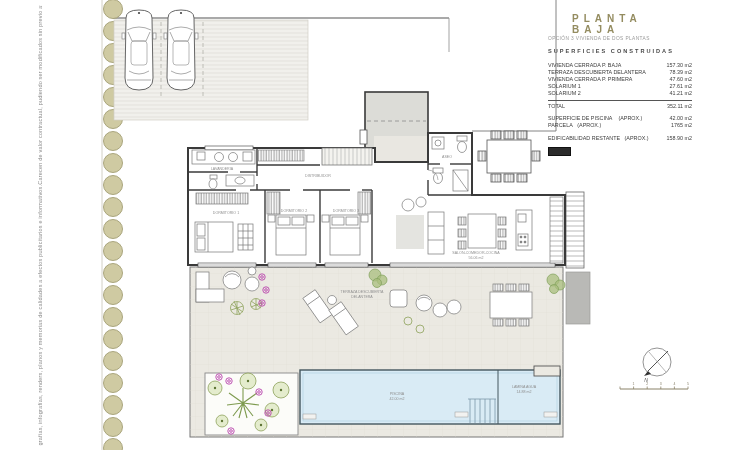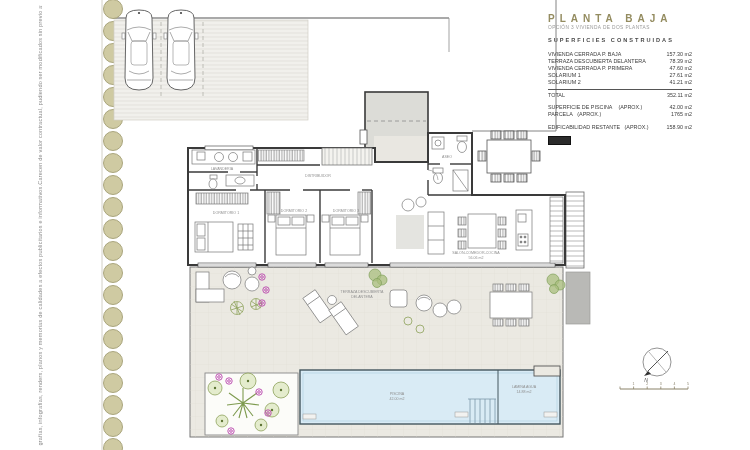--- a/index.html
+++ b/index.html
@@ -4,21 +4,21 @@
 <style>
   html,body{margin:0;padding:0;background:#fff;}
   #stage{position:relative;width:750px;height:450px;background:#fff;overflow:hidden;
          font-family:"Liberation Sans",sans-serif;}
   
   .disclaimer{position:absolute;left:-178px;top:220px;width:440px;height:11px;
       transform:rotate(-90deg);font-size:5.5px;color:#8d8d8d;letter-spacing:.2px;
       white-space:nowrap;overflow:hidden;}
   
   .title-block{position:absolute;left:548px;top:13px;width:144px;color:#333;}
-  .tb-title{font-size:10px;letter-spacing:5px;color:#948c60;font-weight:bold;}
+  .tb-title{font-size:10px;letter-spacing:5px;color:#948c60;font-weight:bold;margin-left:24px;}
   .tb-sub{font-size:4.8px;color:#9a9a9a;margin-top:1px;letter-spacing:.4px;}
   .tb-head{font-size:5.6px;letter-spacing:2px;color:#4a4a4a;font-weight:bold;margin-top:7px;}
   .tb-table{margin-top:8px;}
   .tb-row{display:flex;justify-content:space-between;font-size:5.4px;line-height:7.1px;color:#3c3c3c;}
   .tb-rule{border-top:.8px solid #555;margin-top:3px;padding-top:2px;}
   .tb-gap1{margin-top:4px;} .tb-gap2{margin-top:6px;}
   .legend-swatch{width:21px;height:7px;background:#2b2b2b;border:1px solid #111;margin-top:5px;}
   svg{position:absolute;left:0;top:0;}
   svg text{font-family:"Liberation Sans",sans-serif;fill:#8f8f8f;}
   .rl{font-size:3.6px;text-anchor:middle;}

